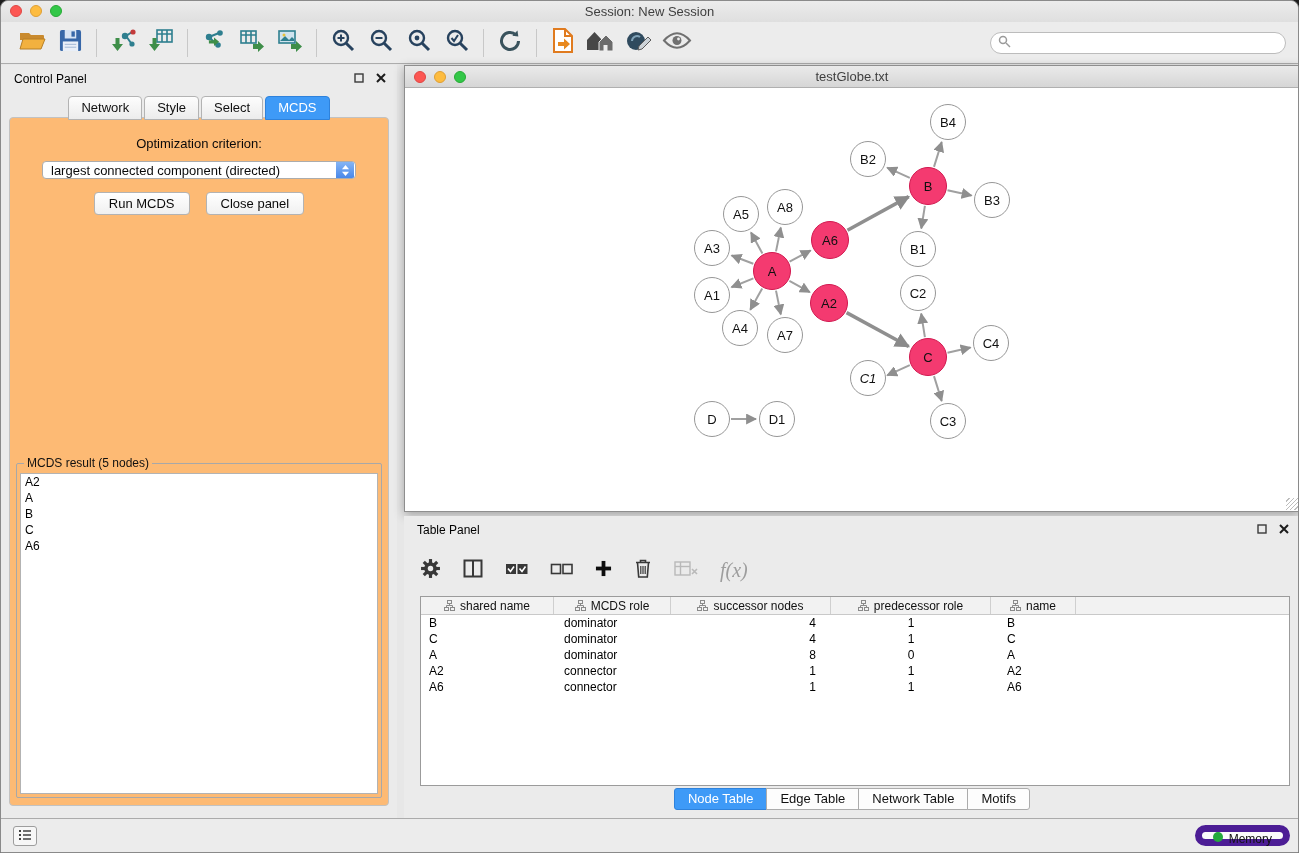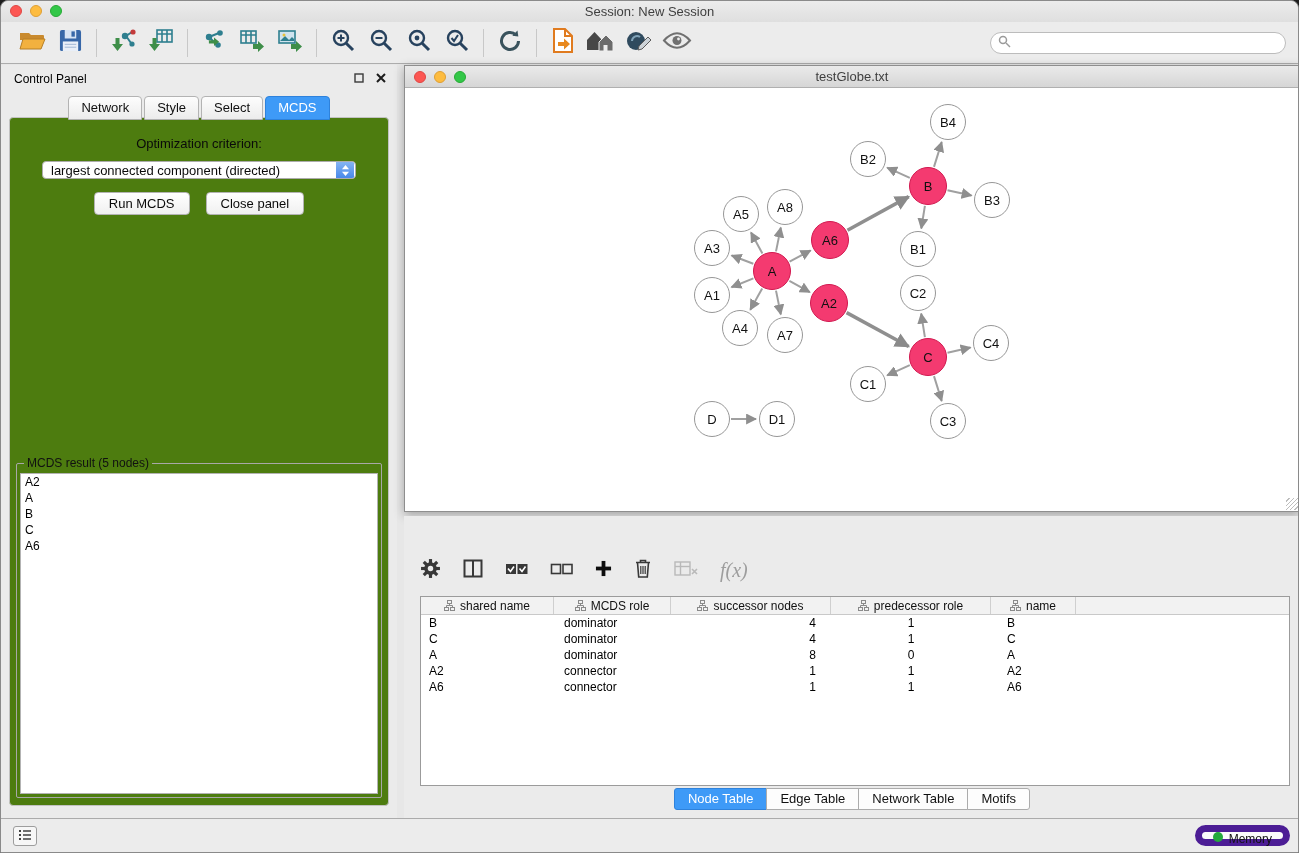--- a/index.html
+++ b/index.html
@@ -34,21 +34,21 @@
   .panel-head .ph-label { font-size:12px; color:#000000; padding:7px 0 0 13px; }
   .win-ctrls { position:absolute; right:10px; top:6px; display:flex; gap:9px; }
   .win-btn { width:13px; height:13px; display:flex; align-items:center; justify-content:center; }
 
   #cp-tabs { position:absolute; top:31px; left:0; right:0; display:flex; justify-content:center; z-index:2; }
   .cp-tab { font-size:13px; padding:3px 12px 4px; border:1px solid #B3B3B3;
     background:linear-gradient(#FDFDFD,#ECECEC); margin:0 1px; border-radius:4px 4px 0 0; color:#111; }
   .cp-tab.active { background:#3E9AF7; border-color:#2E82DC; color:#fff; }
 
   #cp-pane { position:absolute; top:52px; left:8px; right:8px; bottom:12px;
-    border:1px solid #C2C2C2; border-radius:4px; background:#4d7c0f; }
+    border:1px solid #C2C2C2; border-radius:4px; background:#fdba74; }
   .opt-label { margin-top:18px; text-align:center; font-size:13px; color:#0a0a0a; }
   #mcds-dropdown { width:314px; height:18px; margin:10px auto 0; background:#fff;
     border:1px solid #ACACAC; border-radius:4px; display:flex; align-items:center; overflow:hidden; }
   #mcds-dropdown .dd-text { flex:1; font-size:13px; padding-left:8px; color:#0a0a0a;
     white-space:nowrap; overflow:hidden; }
   .dd-stepper { width:18px; height:21px; margin:0 1px 0 0; border-radius:3px;
     background:linear-gradient(#8CBAF5,#3E80E8); display:flex; align-items:center; justify-content:center; }
   .cp-buttons { display:flex; justify-content:center; gap:16px; margin-top:13px; }
   .cp-btn { font-size:13px; padding:3px 14px; background:linear-gradient(#FFFFFF,#F0F0F0);
     border:1px solid #B3B3B3; border-radius:4px; color:#0a0a0a; }
@@ -414,30 +414,45 @@
           <div class="gnode" style="left: 289px; top: 141px; width: 36px; height: 36px;">A3</div>
           <div class="gnode" style="left: 495px; top: 142px; width: 36px; height: 36px;">B1</div>
           <div class="gnode selected" style="left: 348px; top: 163px; width: 38px; height: 38px;">A</div>
           <div class="gnode" style="left: 289px; top: 188px; width: 36px; height: 36px;">A1</div>
           <div class="gnode" style="left: 495px; top: 186px; width: 36px; height: 36px;">C2</div>
           <div class="gnode selected" style="left: 405px; top: 195px; width: 38px; height: 38px;">A2</div>
           <div class="gnode" style="left: 317px; top: 221px; width: 36px; height: 36px;">A4</div>
           <div class="gnode" style="left: 362px; top: 228px; width: 36px; height: 36px;">A7</div>
           <div class="gnode selected" style="left: 504px; top: 249px; width: 38px; height: 38px;">C</div>
           <div class="gnode" style="left: 568px; top: 236px; width: 36px; height: 36px;">C4</div>
-          <div class="gnode" style="left: 445px; top: 277px; width: 36px; height: 36px;">C1</div>
+          <div class="gnode" style="left: 445px; top: 271px; width: 36px; height: 36px; font-style: italic;">C1</div>
           <div class="gnode" style="left: 525px; top: 314px; width: 36px; height: 36px;">C3</div>
           <div class="gnode" style="left: 289px; top: 312px; width: 36px; height: 36px;">D</div>
           <div class="gnode" style="left: 354px; top: 312px; width: 36px; height: 36px;">D1</div>
         </div>
       <div id="resize-handle"></div>
     </div>
   </div>
 
   <div id="table-panel">
+    <div class="panel-head">
+      <div class="ph-label">Table Panel</div>
+      <div class="win-ctrls">
+        <div class="win-btn">
+          <span><svg width="10" height="10">
+                <rect x="1" y="1" width="8" height="8" fill="none" stroke="#3a3a3a" stroke-width="1.4"></rect>
+              </svg></span>
+        </div>
+        <div class="win-btn">
+          <span><svg width="10" height="10">
+                <path d="M1 1 L9 9 M9 1 L1 9" stroke="#1c1c1c" stroke-width="2"></path>
+              </svg></span>
+        </div>
+      </div>
+    </div>
 
     <div id="tp-toolbar">
       <div class="tpt-btn">
         <span>
           <svg width="21" height="21" viewBox="0 0 20 20">
               <g stroke="#383838" stroke-width="3">
                 <line x1="10" y1="1" x2="10" y2="19"></line>
                 <line x1="1" y1="10" x2="19" y2="10"></line>
                 <line x1="3.6" y1="3.6" x2="16.4" y2="16.4"></line>
                 <line x1="16.4" y1="3.6" x2="3.6" y2="16.4"></line>

